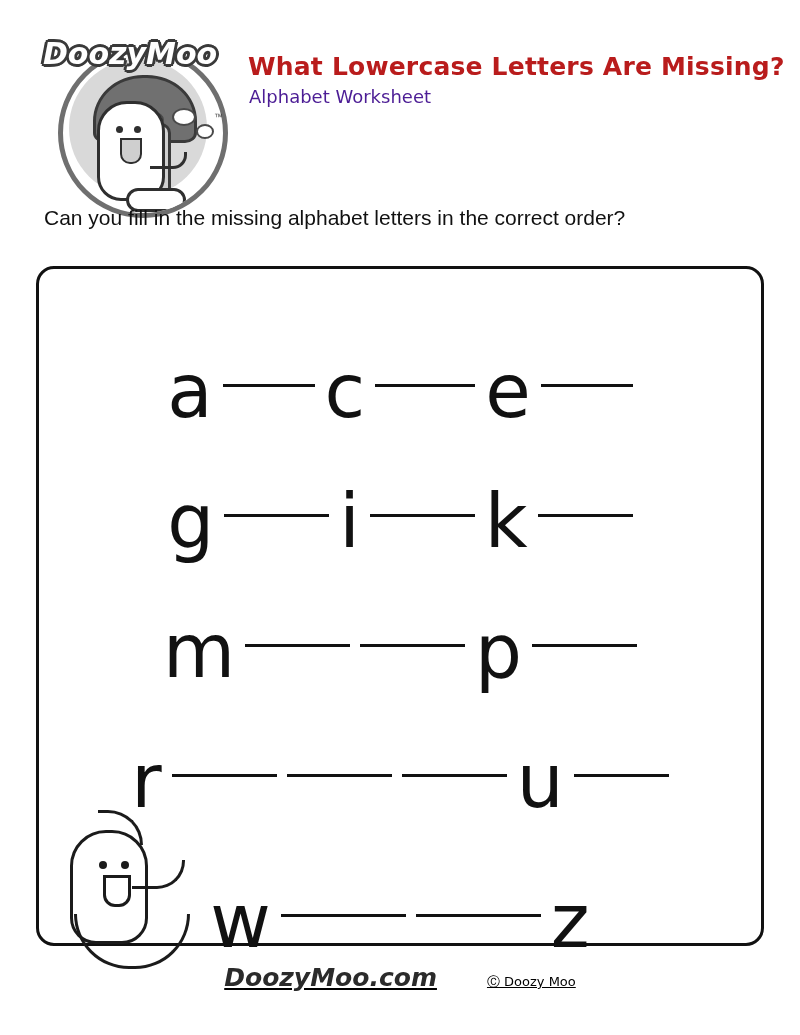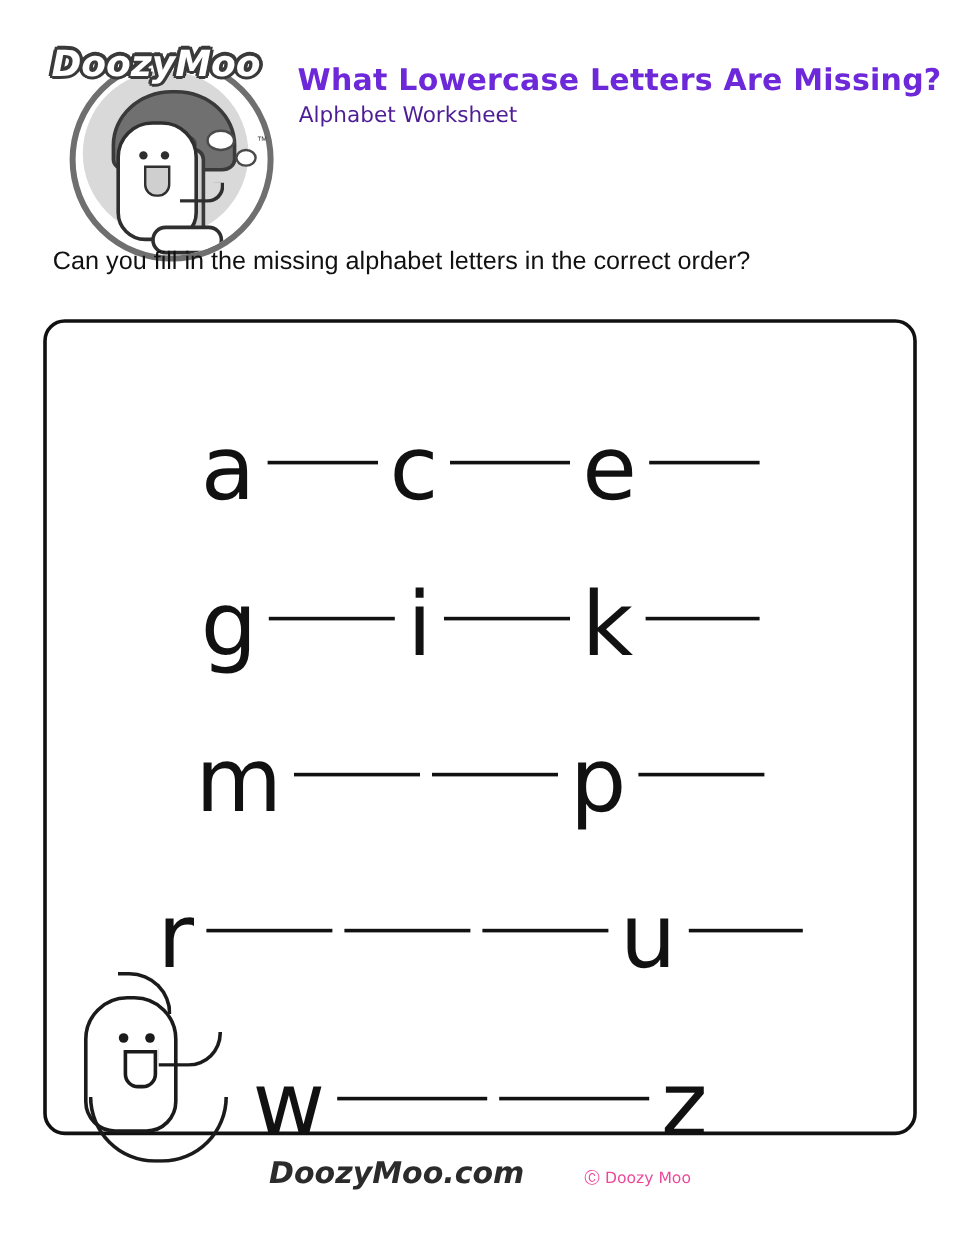--- a/index.html
+++ b/index.html
@@ -160,21 +160,21 @@
 
   
   .title {
     position: absolute;
     left: 248px;
     top: 52px;
     font-family: "DejaVu Sans", sans-serif;
     font-weight: bold;
     font-size: 25px;
     letter-spacing: 0.2px;
-    color: #6d28d9;
+    color: #b91c1c;
     white-space: nowrap;
   }
   .subtitle {
     position: absolute;
     left: 249px;
     top: 86px;
     font-family: "DejaVu Sans", sans-serif;
     font-size: 18px;
     color: #4c1d95;
     white-space: nowrap;
@@ -330,32 +330,33 @@
   .footer {
     position: absolute;
     left: 0;
     top: 963px;
     width: 800px;
     text-align: center;
     display: flex;
     justify-content: center;
     align-items: baseline;
     gap: 14px;
+    text-decoration: underline;
   }
   .footer-brand {
     font-family: "DejaVu Sans", sans-serif;
     font-weight: bold;
     font-style: italic;
     font-size: 25px;
     color: #2b2b2b;
   }
   .footer-copy {
     font-family: "DejaVu Sans", sans-serif;
     font-size: 13px;
-    color: #ec4899;
+    color: #000000;
     margin-left: 36px;
   }
 </style>
 </head>
 <body>
 
 <div class="page">
 
   <div class="logo">
     <div class="logo-circle">

